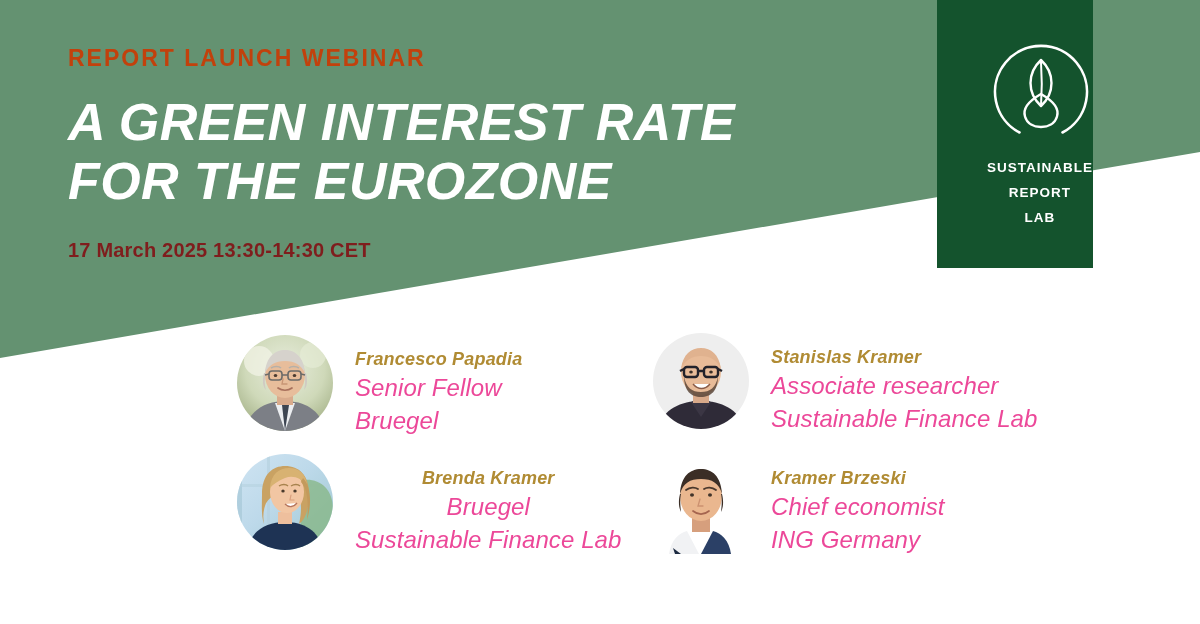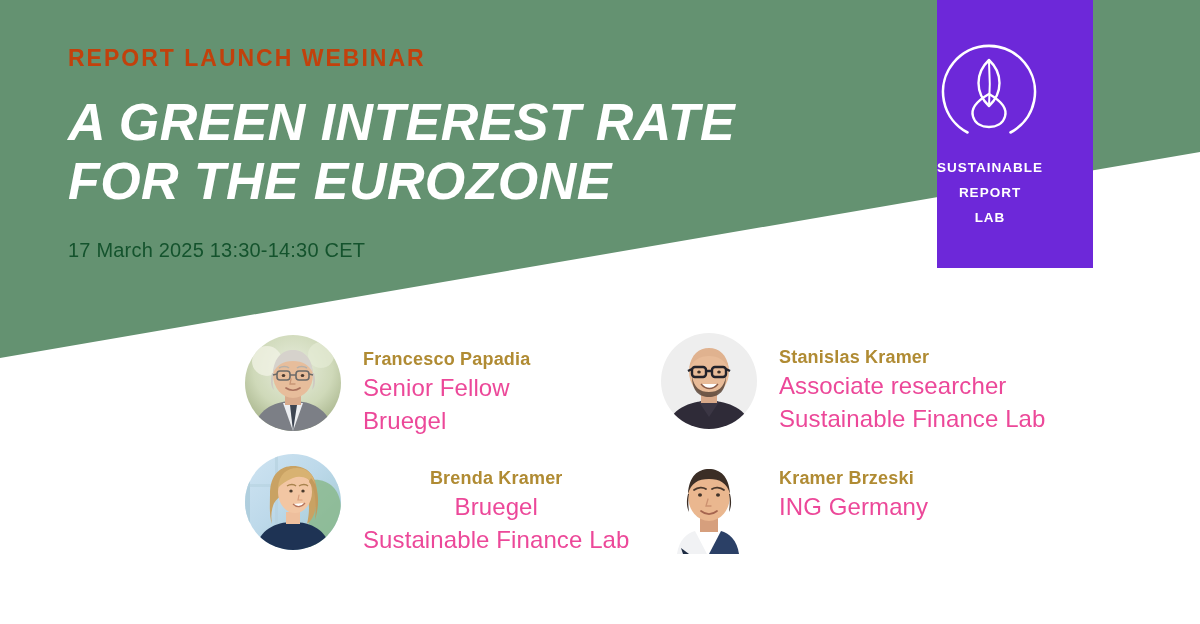--- a/index.html
+++ b/index.html
@@ -26,39 +26,39 @@
     font-size:23px; font-weight:bold; letter-spacing:2.0px;
     color:#c2410c; line-height:1.1; white-space:nowrap;
   }
   .title{
     margin-top:22px;
     font-size:52px; font-weight:bold; letter-spacing:0.4px;
     color:#ffffff; line-height:1.13; white-space:nowrap;font-style:italic;
   }
   .datetime{
     margin-top:28px;
-    font-size:20px; font-weight:normal; letter-spacing:0.2px;
-    color:#14532d; white-space:nowrap;
+    font-size:20px; font-weight:bold; letter-spacing:0.2px;
+    color:#7f1d1d; white-space:nowrap;
   }
 
   
   .logo-panel{
     position:absolute; left:937px; top:0; width:156px; height:268px;
-    background:#6d28d9; z-index:5;
-    display:flex; flex-direction:column; align-items:flex-start;
+    background:#14532d; z-index:5;
+    display:flex; flex-direction:column; align-items:flex-end;
   }
   .logo-mark{ margin-top:36px; width:104px; height:104px; }
   .logo-words{
     margin-top:16px; text-align:center; color:#ffffff;
     font-size:13.5px; font-weight:bold; letter-spacing:1.0px; line-height:1.85;
   }
 
   
   .speakers{
-    position:absolute; left:8px; top:330px; width:1027px; height:260px; z-index:6;
+    position:absolute; left:0; top:330px; width:1027px; height:260px; z-index:6;font-style:italic;
   }
   .speaker{ position:absolute; display:flex; align-items:flex-start; }
   .sp-0{ left:237px; top:5px; }
   .sp-1{ left:653px; top:3px; }
   .sp-2{ left:237px; top:124px;text-align:center; }
   .sp-3{ left:653px; top:124px; }
 
   .avatar{
     width:96px; height:96px; border-radius:50%;
     position:relative; overflow:hidden; flex:0 0 auto;
@@ -267,17 +267,18 @@
         <path d="M 51 35 C 54 33 59 33 63 36" stroke="#4a382c" stroke-width="1.8" fill="none" stroke-linecap="round"></path>
         <ellipse cx="39" cy="41" rx="2" ry="1.7" fill="#42342a"></ellipse>
         <ellipse cx="57" cy="41" rx="2" ry="1.7" fill="#42342a"></ellipse>
 
         <path d="M 47 45 L 45 52 L 50 52" stroke="#cc9170" stroke-width="1.3" fill="none" stroke-linecap="round"></path>
         <path d="M 40 57 C 45 61 51 61 56 57" stroke="#a5654f" stroke-width="1.7" fill="none" stroke-linecap="round"></path>
       </svg>
     </div>
     <div class="sp-text">
       <div class="sp-name">Kramer Brzeski</div>
+      <div class="sp-role">Chief economist</div>
       <div class="sp-org">ING Germany</div>
     </div>
   </div>
 
 </div>
 
 </body></html>

